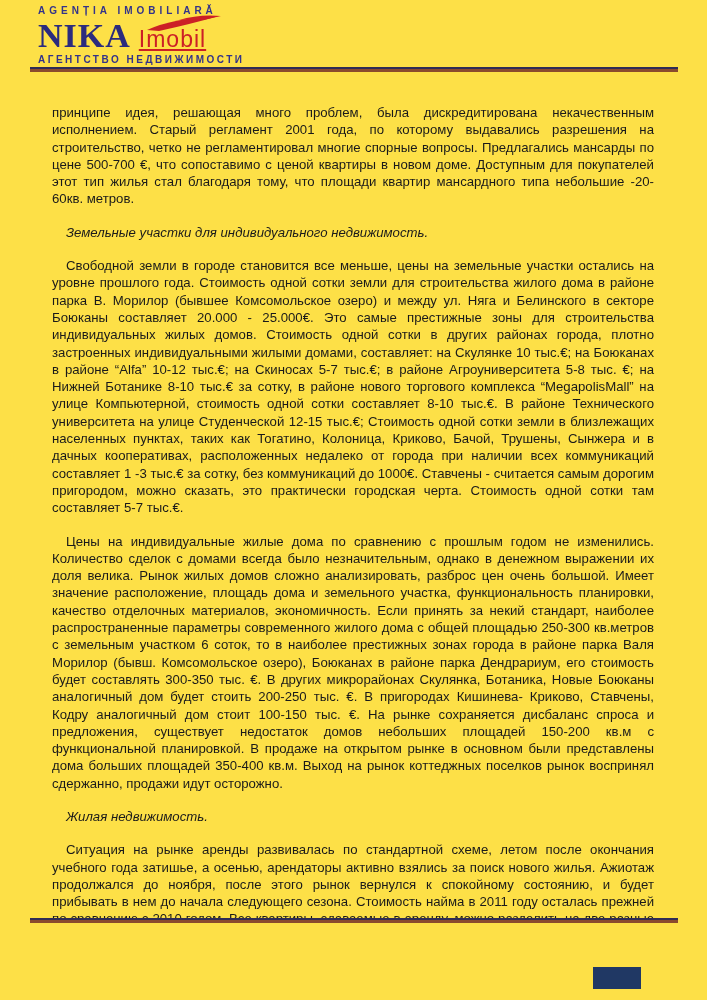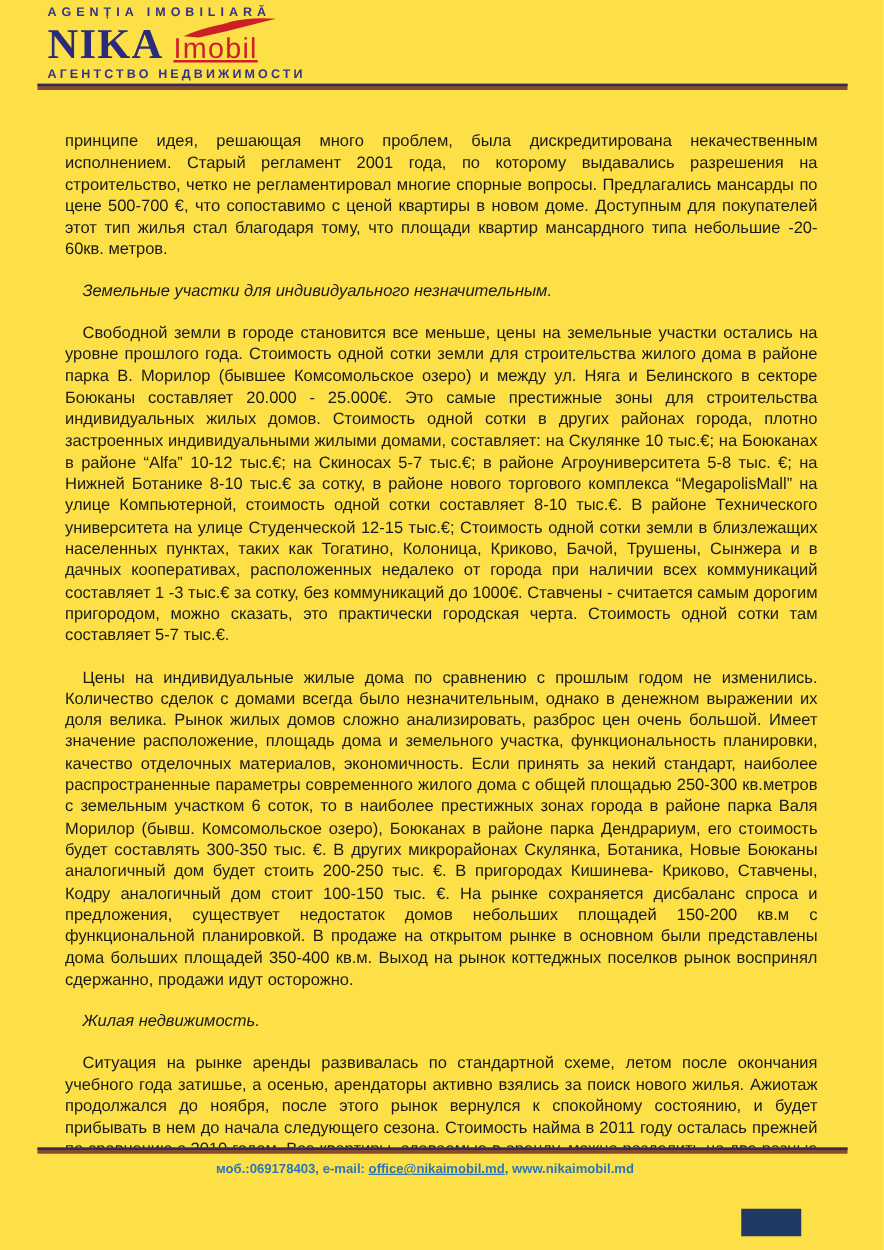--- a/index.html
+++ b/index.html
@@ -90,27 +90,26 @@
         </span>
         <span class="logo-imobil">Imobil</span>
       </span>
     </div>
     <div class="logo-bottom">АГЕНТСТВО НЕДВИЖИМОСТИ</div>
   </div>
   <div class="header-rule"></div>
 
   <div class="doc">
     <p>принципе идея, решающая много проблем, была дискредитирована некачественным исполнением. Старый регламент 2001 года, по которому выдавались разрешения на строительство, четко не регламентировал многие спорные вопросы. Предлагались мансарды по цене 500-700 €, что сопоставимо с ценой квартиры в новом доме. Доступным для покупателей этот тип жилья стал благодаря тому, что площади квартир мансардного типа небольшие -20-60кв. метров.</p>
-    <p class="h-italic indent sec-gap">Земельные участки для индивидуального незначительным.</p>
+    <p class="h-italic indent sec-gap">Земельные участки для индивидуального недвижимость.</p>
     <p class="indent">Свободной земли в городе становится все меньше, цены на земельные участки остались на уровне прошлого года. Стоимость одной сотки земли для строительства жилого дома в районе парка В. Морилор (бывшее Комсомольское озеро) и между ул. Няга и Белинского в секторе Боюканы составляет 20.000 - 25.000€. Это самые престижные зоны для строительства индивидуальных жилых домов. Стоимость одной сотки в других районах города, плотно застроенных индивидуальными жилыми домами, составляет: на Скулянке 10 тыс.€; на Боюканах в районе “Alfa” 10-12 тыс.€; на Скиносах 5-7 тыс.€; в районе Агроуниверситета 5-8 тыс. €; на Нижней Ботанике 8-10 тыс.€ за сотку, в районе нового торгового комплекса “MegapolisMall” на улице Компьютерной, стоимость одной сотки составляет 8-10 тыс.€. В районе Технического университета на улице Студенческой 12-15 тыс.€; Стоимость одной сотки земли в близлежащих населенных пунктах, таких как Тогатино, Колоница, Криково, Бачой, Трушены, Сынжера и в дачных кооперативах, расположенных недалеко от города при наличии всех коммуникаций составляет 1 -3 тыс.€ за сотку, без коммуникаций до 1000€. Ставчены - считается самым дорогим пригородом, можно сказать, это практически городская черта. Стоимость одной сотки там составляет 5-7 тыс.€.</p>
     <p class="indent">Цены на индивидуальные жилые дома по сравнению с прошлым годом не изменились. Количество сделок с домами всегда было незначительным, однако в денежном выражении их доля велика. Рынок жилых домов сложно анализировать, разброс цен очень большой. Имеет значение расположение, площадь дома и земельного участка, функциональность планировки, качество отделочных материалов, экономичность. Если принять за некий стандарт, наиболее распространенные параметры современного жилого дома с общей площадью 250-300 кв.метров с земельным участком 6 соток, то в наиболее престижных зонах города в районе парка Валя Морилор (бывш. Комсомольское озеро), Боюканах в районе парка Дендрариум, его стоимость будет составлять 300-350 тыс. €. В других микрорайонах Скулянка, Ботаника, Новые Боюканы аналогичный дом будет стоить 200-250 тыс. €. В пригородах Кишинева- Криково, Ставчены, Кодру аналогичный дом стоит 100-150 тыс. €. На рынке сохраняется дисбаланс спроса и предложения, существует недостаток домов небольших площадей 150-200 кв.м с функциональной планировкой. В продаже на открытом рынке в основном были представлены дома больших площадей 350-400 кв.м. Выход на рынок коттеджных поселков рынок воспринял сдержанно, продажи идут осторожно.</p>
     <p class="h-italic indent">Жилая недвижимость.</p>
     <p class="indent">Ситуация на рынке аренды развивалась по стандартной схеме, летом после окончания учебного года затишье, а осенью, арендаторы активно взялись за поиск нового жилья. Ажиотаж продолжался до ноября, после этого рынок вернулся к спокойному состоянию, и будет прибывать в нем до начала следующего сезона. Стоимость найма в 2011 году осталась прежней по сравнению с 2010 годом. Все квартиры, сдаваемые в аренду, можно разделить на две разные по размеру группы - одна большая - жилье эконом-класса, и небольшая - жилье бизнес-класса. Жилье эконом-класса - это квартиры типовых серий, в спальных</p>
   </div>
 
   <div class="footer-rule"></div>
   <div class="footer-text">
-    <div><span>моб.:069178403, e-mail: </span><a href="#">office@nikaimobil.md</a><span>, www.nikaimobil.md</span></div>
   </div>
 
   <div class="page-marker"></div>
 
 </div>
 
 </body></html>

